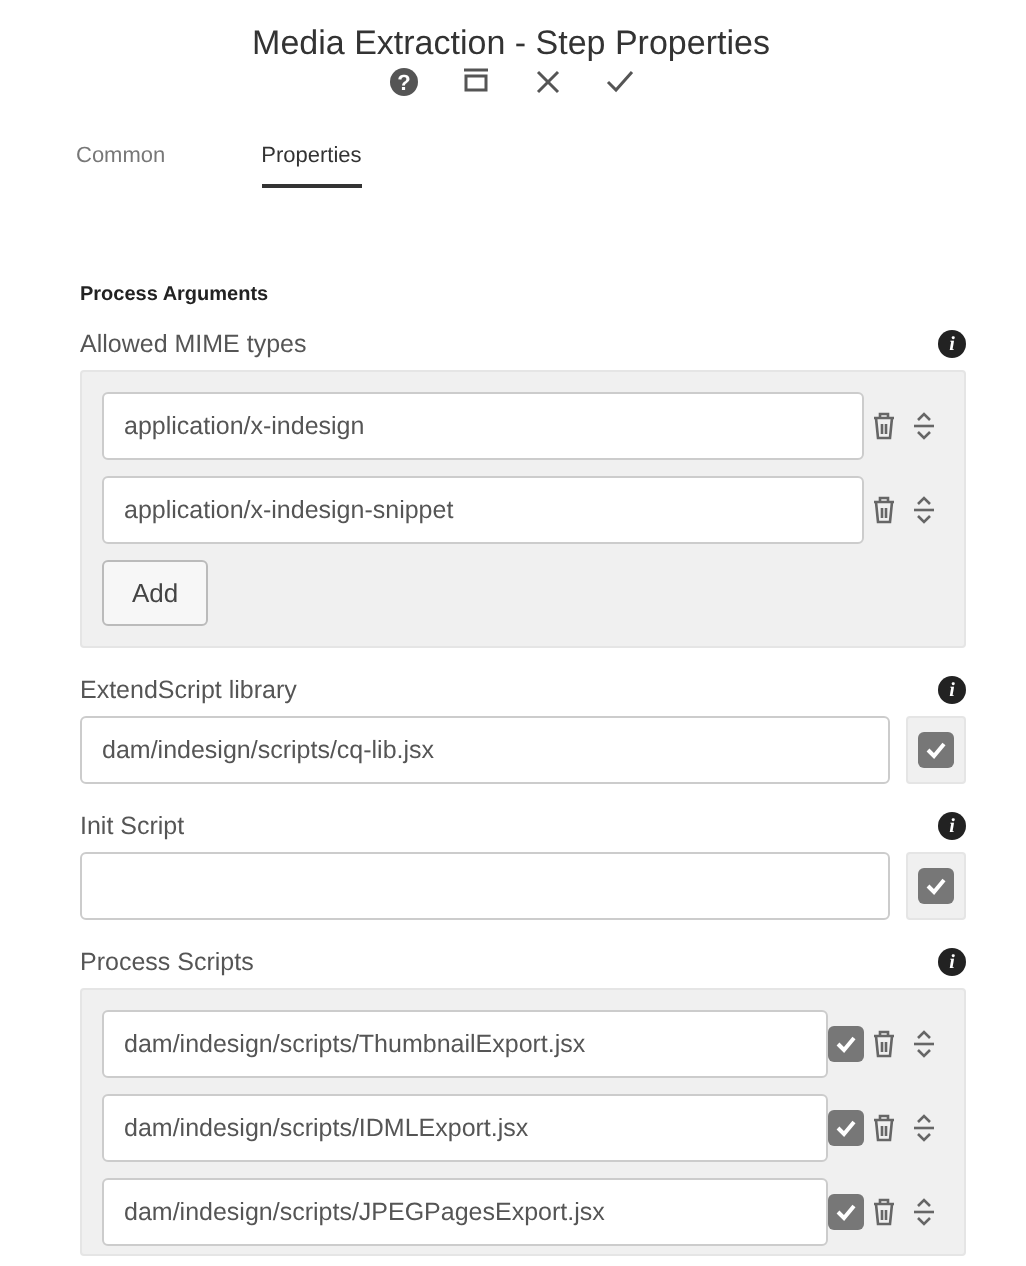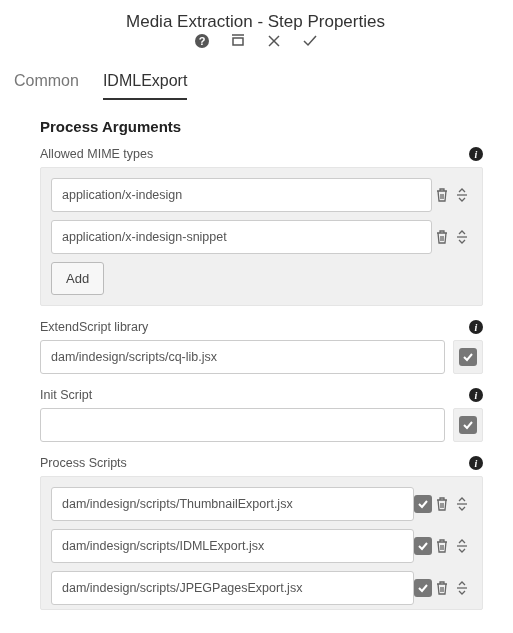--- a/index.html
+++ b/index.html
@@ -2,24 +2,24 @@
 <html><head>
 <meta charset="utf-8">
 <style>
 * { box-sizing: border-box; margin: 0; padding: 0; }
 body { font-family: -apple-system, BlinkMacSystemFont, "Segoe UI", Arial, sans-serif; font-size: 13px; color: #333; background: #fff; width: 513px; }
 .header { display: flex; align-items: center; padding: 12px 16px 8px 14px; flex-direction: column; }
 .header-title { font-size: 17px; font-weight: 400; color: #333; flex: 1; }
 .header-icons { display: flex; gap: 18px; align-items: center; }
 .header-icons span { width: 18px; height: 18px; display: flex; align-items: center; justify-content: center; cursor: pointer; color: #555; }
 .tabs { display: flex; gap: 24px; padding: 8px 14px 0 14px; border-bottom: 0; }
-.tab { font-size: 16px; color: #777; padding: 6px 0 8px 0; cursor: pointer; }
+.tab { font-size: 11px; color: #777; padding: 6px 0 8px 0; cursor: pointer; margin-left: 24px; }
 .tab.active { color: #333; font-weight: 500; border-bottom: 2px solid #333; }
 .content { padding: 18px 30px 10px 40px; }
-.section-title { font-size: 15px; font-weight: 700; color: #222; margin-bottom: 12px; }
+.section-title { font-size: 10px; font-weight: 700; color: #222; margin-bottom: 12px; margin-top: 30px; }
 .field-group { margin-bottom: 14px; }
 .field-header { display: flex; justify-content: space-between; align-items: center; margin-bottom: 6px; }
 .field-label { font-size: 12.5px; color: #555; }
 .info-dot { width: 14px; height: 14px; border-radius: 50%; background: #222; color: #fff; font-size: 10px; font-weight: bold; display: flex; align-items: center; justify-content: center; cursor: pointer; font-style: italic; font-family: Georgia, serif; }
 .multi-box { background: #f0f0f0; border: 1px solid #e5e5e5; padding: 10px; border-radius: 2px; }
 .row { display: flex; align-items: center; margin-bottom: 8px; }
 .row:last-of-type { margin-bottom: 0; }
 .text-input { flex: 1; background: #fff; border: 1px solid #ccc; border-radius: 3px; padding: 8px 10px; font-size: 12.5px; color: #555; height: 34px; }
 .icon-btn { width: 20px; height: 20px; display: flex; align-items: center; justify-content: center; cursor: pointer; color: #666; }
 .add-btn { background: #f7f7f7; border: 1px solid #bbb; border-radius: 3px; padding: 8px 14px; font-size: 13px; font-weight: 400; color: #444; cursor: pointer; margin-top: 8px; }
@@ -56,21 +56,21 @@
     <span>
       <svg width="16" height="16" viewBox="0 0 16 16" fill="none" stroke="#555" stroke-width="1.5">
           <polyline points="2,8 6,12 14,3"></polyline>
         </svg>
     </span>
   </div>
 </div>
 
 <div class="tabs">
   <div class="tab">Common</div>
-  <div class="tab active">IDMLExport</div>
+  <div class="tab active">Properties</div>
 </div>
 
 <div class="content">
   <div class="section-title">Process Arguments</div>
 
   <div class="field-group">
     <div class="field-header">
       <div class="field-label">Allowed MIME types</div>
       <div class="info-dot">i</div>
     </div>

